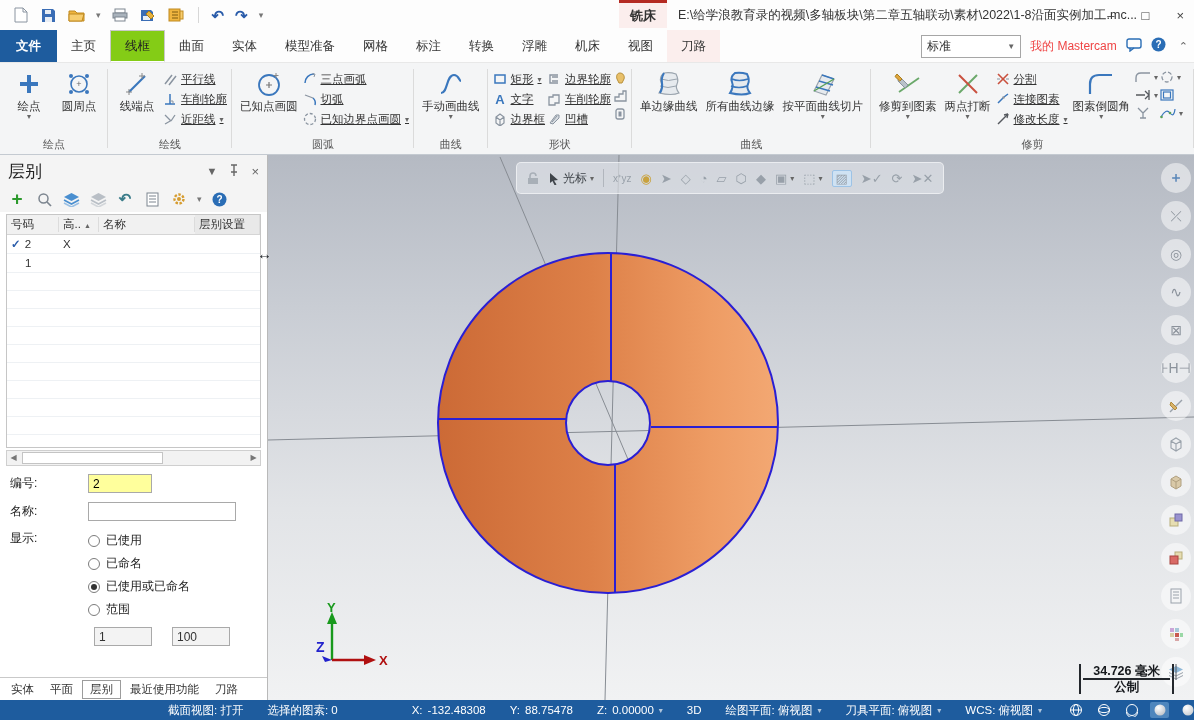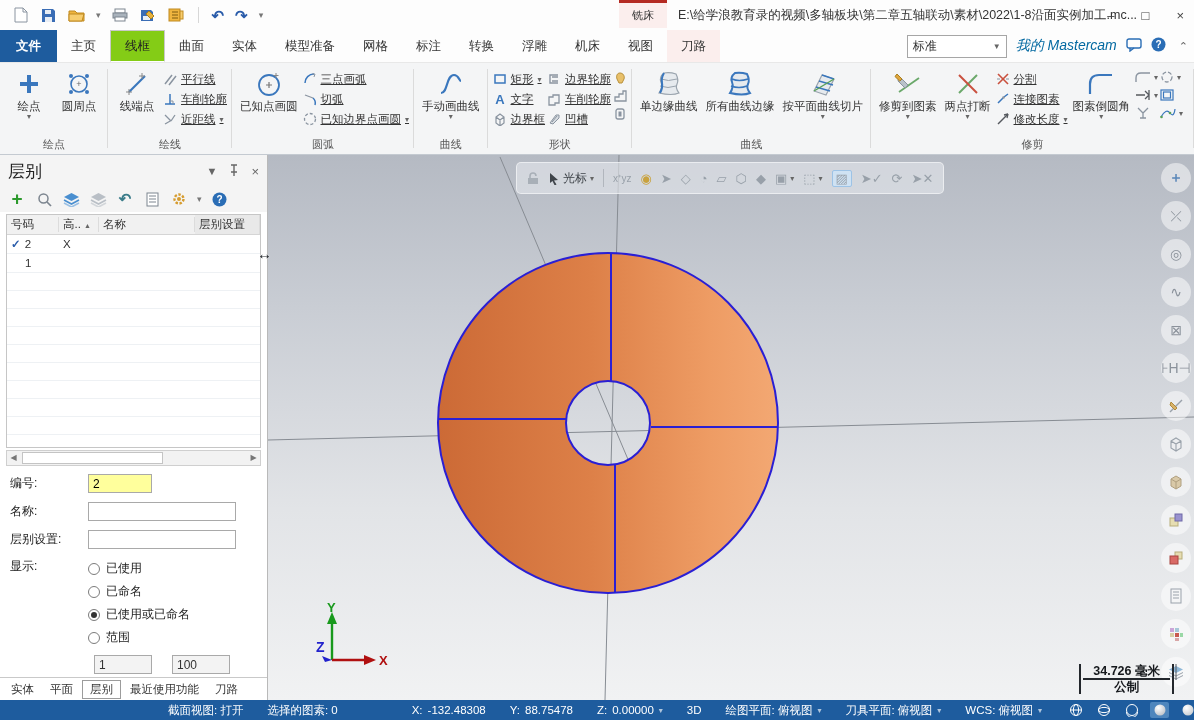--- a/index.html
+++ b/index.html
@@ -6,35 +6,35 @@
   body{font-family:"Liberation Sans",sans-serif;-webkit-font-smoothing:antialiased;}
   #app{position:relative;width:1194px;height:720px;background:#fff;overflow:hidden;font-size:12px;color:#333;}
 
   
   .titlebar{position:relative;height:30px;background:#fdfdfd;display:flex;align-items:center;}
   .qat{display:flex;align-items:center;gap:11px;padding-left:12px;}
   .qi{width:17px;height:17px;display:flex;align-items:center;justify-content:center;}
   .qat .sep{width:1px;height:16px;background:#d7d7d7;margin:0 2px;}
   .undo{color:#2a5caa;font-size:15px;font-weight:bold;line-height:15px;}
   .qcaret{font-size:9px;color:#777;}
-  .context-tab{position:absolute;left:619px;top:0;width:48px;height:28px;background:#fbeeed;border-top:3px solid #b42a22;box-sizing:border-box;display:flex;align-items:center;justify-content:center;font-size:11px;color:#333;}
+  .context-tab{position:absolute;left:619px;top:0;width:48px;height:28px;background:#fbeeed;border-top:3px solid #b42a22;box-sizing:border-box;display:flex;align-items:center;justify-content:center;font-size:13px;color:#333;font-weight:bold;}
   .doc-title{position:absolute;left:678px;top:0;height:30px;display:flex;align-items:center;white-space:nowrap;font-size:12.5px;color:#333;}
   .winbtns{position:absolute;right:10px;top:0;height:30px;display:flex;align-items:center;gap:27px;color:#444;font-size:13px;}
   .winbtns span{cursor:default;}
 
   
   .tabrow{position:relative;height:32px;background:#fdfdfd;display:flex;align-items:stretch;border-bottom:1px solid #e8e8e8;}
   .tab{display:flex;align-items:center;padding:0 14px;font-size:12.5px;color:#333;}
   .tab.file{background:#1e5c9e;color:#fff;padding:0 16px;font-weight:bold;}
   .tab.sel{background:#84cc16;border:1px solid #c9c9c9;border-bottom:1px solid #fff;color:#222;}
   .tab.ctx{background:#fbeeed;}
   .tabrow-right{position:absolute;right:6px;top:0;height:32px;display:flex;align-items:center;gap:9px;}
   .combo{width:88px;height:21px;border:1px solid #a6a6a6;background:#fff;display:flex;align-items:center;justify-content:space-between;padding:0 5px;font-size:12px;}
   .combo .car{font-size:8px;color:#666;}
-  .mym{color:#0369a1;font-size:14px;font-style:italic;}
+  .mym{color:#ef4444;font-size:12px;}
   .collapse{color:#666;font-size:11px;margin-left:4px;}
 
   
   .ribbon{height:92px;background:#f4f5f6;border-bottom:1px solid #c4cad1;display:flex;box-sizing:border-box;}
   .rgroup{position:relative;display:flex;flex-direction:column;padding:3px 5px 0 5px;}
   .rgroup:after{content:"";position:absolute;right:0;top:6px;bottom:6px;width:1px;background:#dbdbdb;}
   .rbody{flex:1;display:flex;align-items:flex-start;gap:2px;}
   .rlabel{height:17px;line-height:15px;text-align:center;font-size:11px;color:#555;}
   .bigbtn{display:flex;flex-direction:column;align-items:center;padding:2px 3px;min-width:42px;}
   .bigbtn .bi{height:32px;display:flex;align-items:center;justify-content:center;}
@@ -625,24 +625,20 @@
         <span class="hs-btn">▶</span>
       </div>
 
       <div class="pform">
         <div class="frow">
           <label>编号:</label>
           <input class="tin in-num" value="2" style="">
         </div>
         <div class="frow">
           <label>名称:</label>
-          <input class="tin in-wide" value="" style="">
-        </div>
-        <div class="frow">
-          <label>层别设置:</label>
           <input class="tin in-wide" value="" style="">
         </div>
         <div class="frow" style="align-items:flex-start;">
           <label>显示:</label>
           <div class="radios">
             <span class="ropt">
                 <span class="radio"></span>
                 <span>已使用</span>
               </span>
             <span class="ropt">

